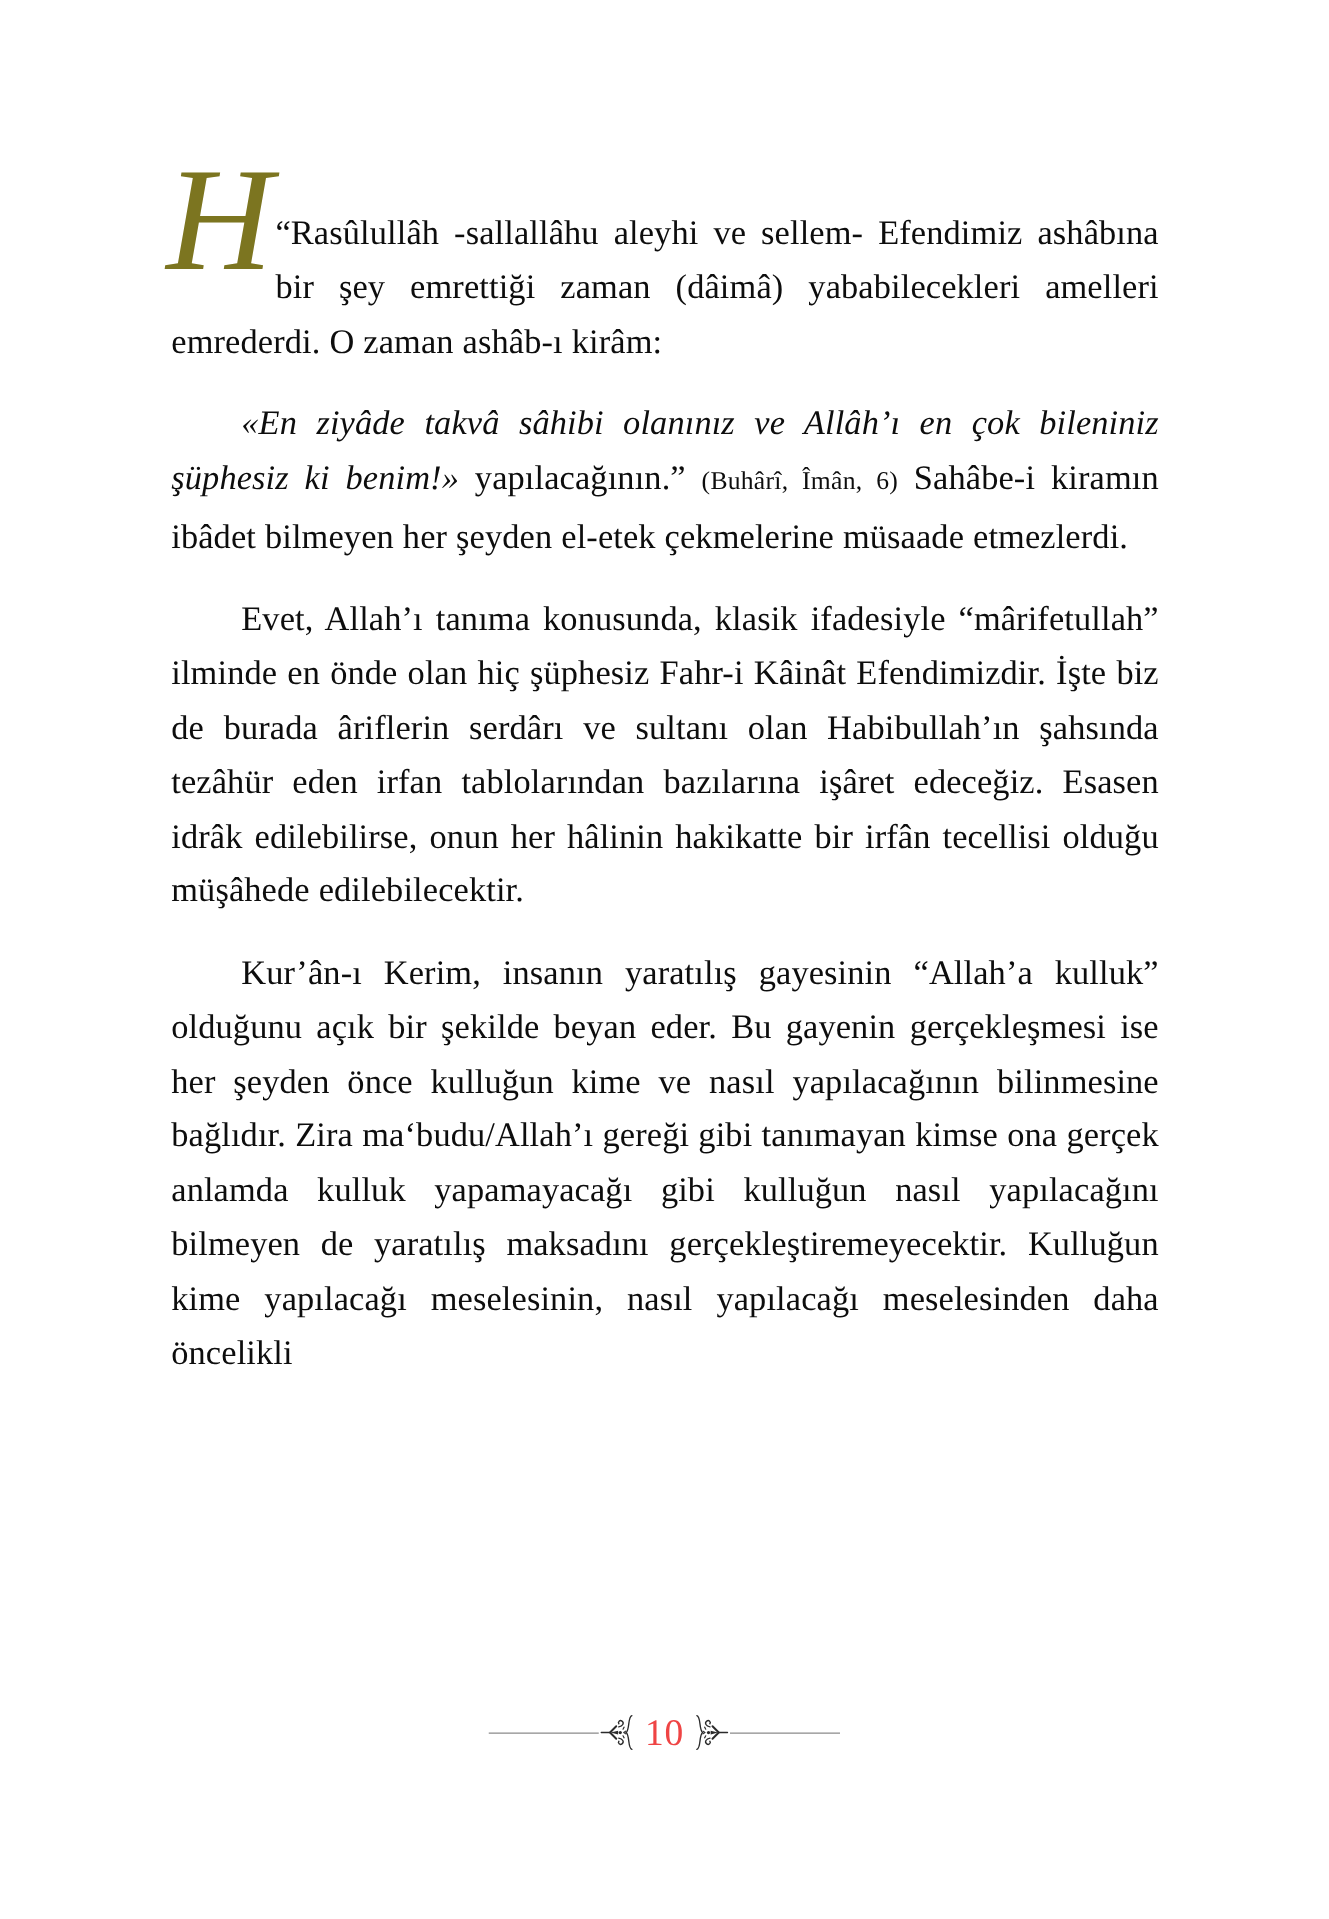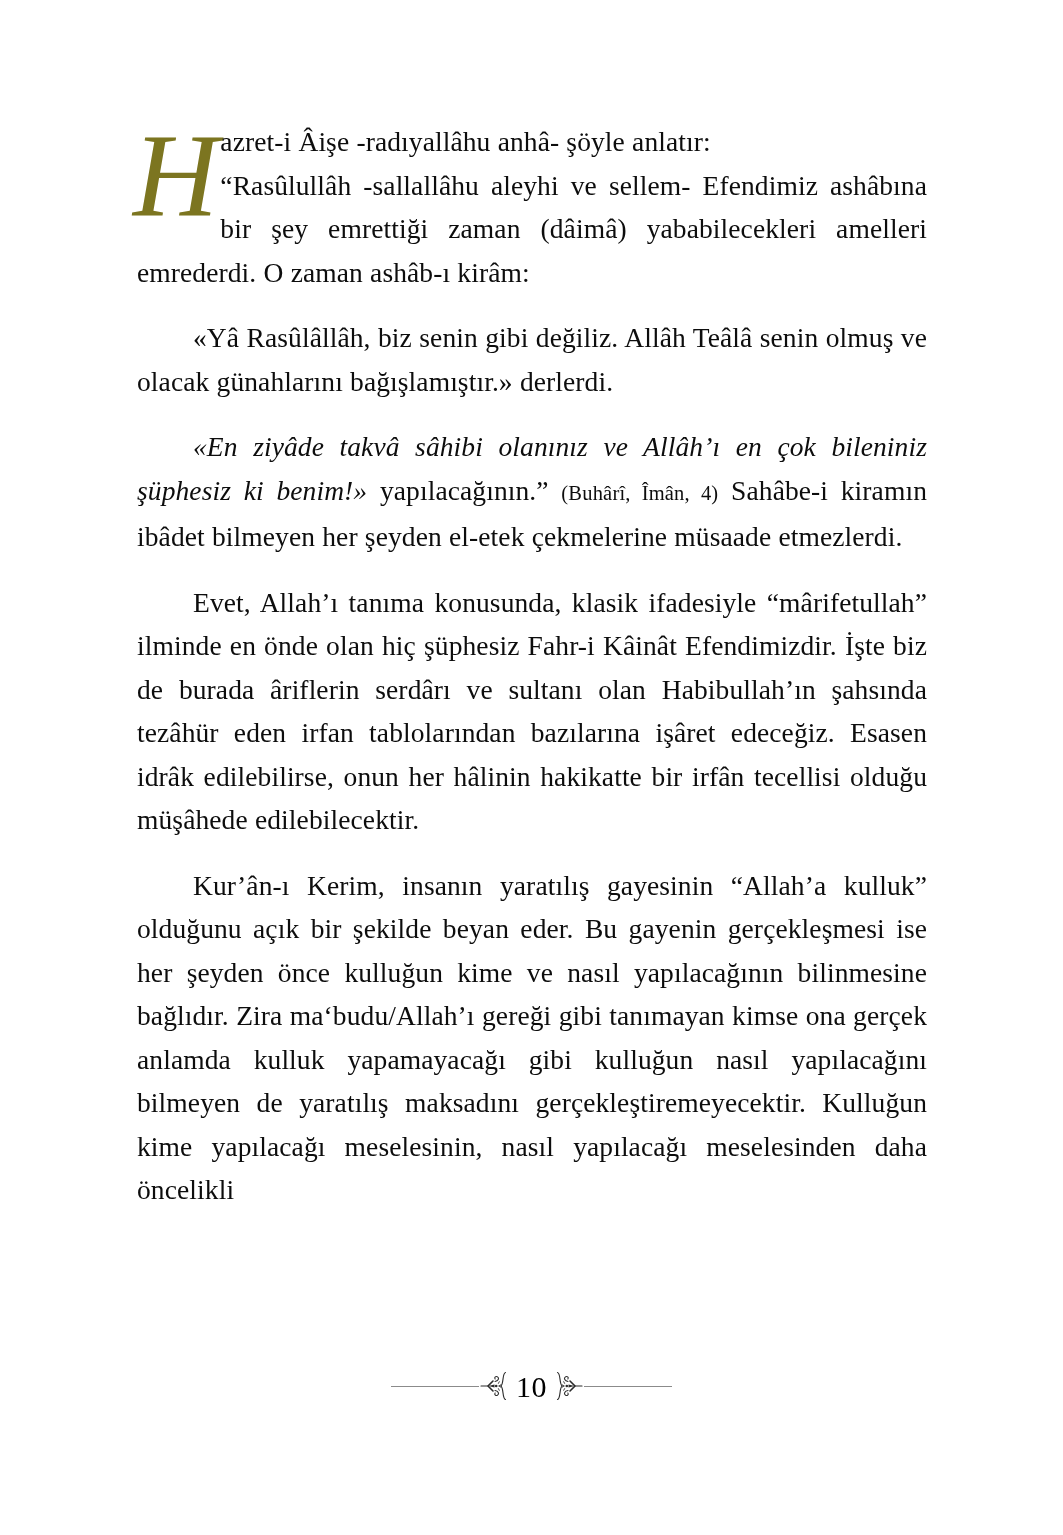--- a/index.html
+++ b/index.html
@@ -96,43 +96,42 @@
   }
 
   .orn {
     display: block;
     line-height: 0;
   }
 
   .folio {
     font-family: "Liberation Serif", "DejaVu Serif", serif;
     font-size: 30px;
-    color: #000000;
+    color: #ef4444;
     letter-spacing: 0.5px;
     padding: 0 3px;
     line-height: 1;
     position: relative;
     top: 1px;
   }
 </style>
 </head>
 <body>
 
 <div class="page">
 
   <div class="text-column">
 
     <p class="body-par opening">
-      <span class="dropcap">H</span><span>azret-i Âişe -radıyallâhu anhâ- şöyle anlatır:</span><br><span>“Rasûlullâh -sallallâhu aleyhi ve sellem- Efendimiz ashâbına bir şey emrettiği zaman (dâimâ) yababilecekleri amelleri emrederdi. O zaman ashâb-ı kirâm:</span>
+      <span class="dropcap">H</span><br><span>“Rasûlullâh -sallallâhu aleyhi ve sellem- Efendimiz ashâbına bir şey emrettiği zaman (dâimâ) yababilecekleri amelleri emrederdi. O zaman ashâb-ı kirâm:</span>
     </p>
 
-    <p class="body-par indent">«Yâ Rasûlâllâh, biz senin gibi değiliz. Allâh Teâlâ senin olmuş ve olacak günahlarını bağışlamıştır.» derlerdi.</p>
 
 
-    <p class="body-par indent"><span class="quote-italic">«En ziyâde takvâ sâhibi olanınız ve Allâh’ı en çok bileniniz şüphesiz ki benim!»</span><span> yapılacağının.” </span><span class="citation">(Buhârî, Îmân, 4)</span><span> Sahâbe-i kiramın ibâdet bilmeyen her şeyden el-etek çekmelerine müsaade etmezlerdi.</span></p>
+    <p class="body-par indent"><span class="quote-italic">«En ziyâde takvâ sâhibi olanınız ve Allâh’ı en çok bileniniz şüphesiz ki benim!»</span><span> yapılacağının.” </span><span class="citation">(Buhârî, Îmân, 6)</span><span> Sahâbe-i kiramın ibâdet bilmeyen her şeyden el-etek çekmelerine müsaade etmezlerdi.</span></p>
 
     <p class="body-par indent">Evet, Allah’ı tanıma konusunda, klasik ifadesiyle “mârifetullah” ilminde en önde olan hiç şüphesiz Fahr-i Kâinât Efendimizdir. İşte biz de burada âriflerin serdârı ve sultanı olan Habibullah’ın şahsında tezâhür eden irfan tablolarından bazılarına işâret edeceğiz. Esasen idrâk edilebilirse, onun her hâlinin hakikatte bir irfân tecellisi olduğu müşâhede edilebilecektir.</p>
 
     <p class="body-par indent">Kur’ân-ı Kerim, insanın yaratılış gayesinin “Allah’a kulluk” olduğunu açık bir şekilde beyan eder. Bu gayenin gerçekleşmesi ise her şeyden önce kulluğun kime ve nasıl yapılacağının bilinmesine bağlıdır. Zira ma‘budu/Allah’ı gereği gibi tanımayan kimse ona gerçek anlamda kulluk yapamayacağı gibi kulluğun nasıl yapılacağını bilmeyen de yaratılış maksadını gerçekleştiremeyecektir. Kulluğun kime yapılacağı meselesinin, nasıl yapılacağı meselesinden daha öncelikli</p>
 
   </div>
 
   <div class="footer">
     <div class="rule"></div>
 

